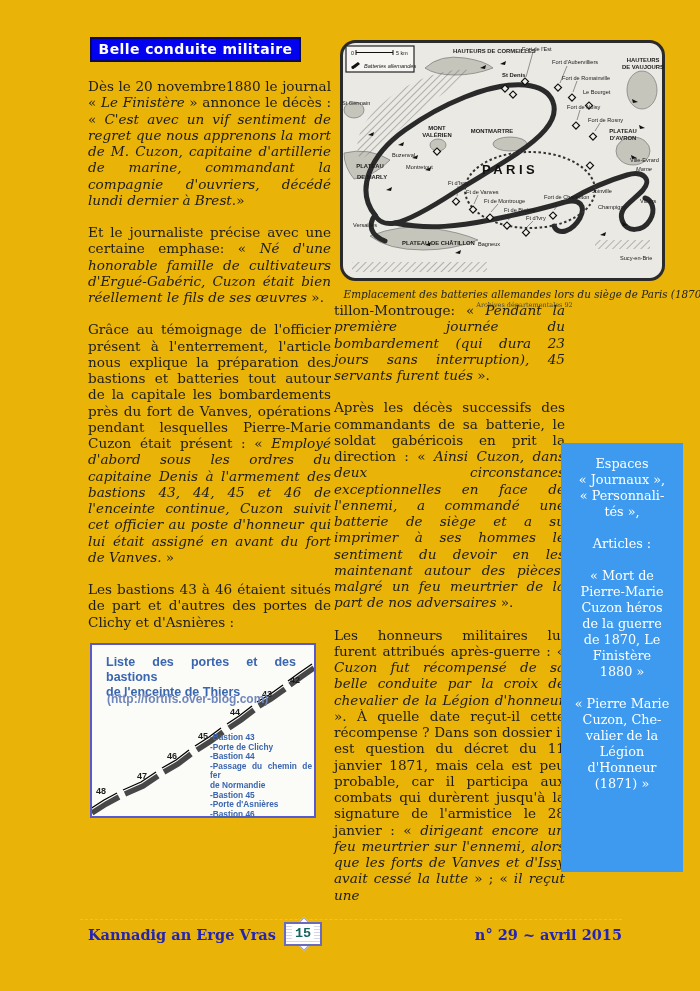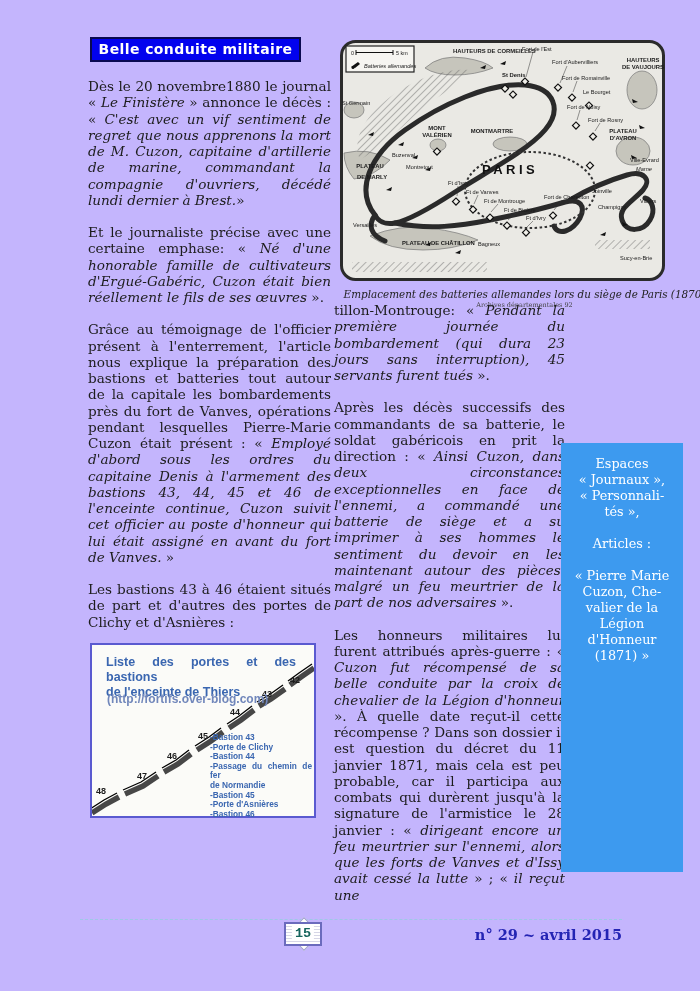--- a/index.html
+++ b/index.html
@@ -1,16 +1,16 @@
 <!DOCTYPE html>
 <html lang="fr"><head>
 <meta charset="utf-8">
 <style>
   html,body { margin:0; padding:0; background:#ffffff; }
-  .page { position:relative; width:700px; height:991px; background:#c4b5fd;
+  .page { position:relative; width:700px; height:991px; background:#eab308;
           font-family:"DejaVu Serif", serif; color:#1d1d1d; overflow:hidden; }
 
   
   .banner { position:absolute; left:90px; top:37px; width:207px; height:21px;
             background:#0202ee; border:2px solid #0a0a50; color:#ffffff;
             font-family:"DejaVu Sans", sans-serif; font-weight:bold; font-size:14px;
             text-align:center; line-height:21px; letter-spacing:.4px; }
 
   
   .col { position:absolute; text-align:justify; font-size:13.6px; line-height:16.25px; }
@@ -274,29 +274,37 @@
     <p><span>Après les décès successifs des commandants de sa batterie, le soldat gabéricois en prit la direction : « </span><span class="it">Ainsi Cuzon, dans deux circonstances exceptionnelles en face de l'ennemi, a commandé une batterie de siège et a su imprimer à ses hommes le sentiment du devoir en les maintenant autour des pièces, malgré un feu meurtrier de la part de nos adversaires</span><span> ».</span></p>
     <p><span>Les honneurs militaires lui furent attribués après-guerre : « </span><span class="it">Cuzon fut récompensé de sa belle conduite par la croix de chevalier de la Légion d'honneur</span><span> ». À quelle date reçut-il cette récompense ? Dans son dossier il est question du décret du 11 janvier 1871, mais cela est peu probable, car il participa aux combats qui durèrent jusqu'à la signature de l'armistice le 28 janvier : « </span><span class="it">dirigeant encore un feu meurtrier sur l'ennemi, alors que les forts de Vanves et d'Issy avait cessé la lutte</span><span> » ; « </span><span class="it">il reçut une</span></p>
   </div>
 
   <div class="sidebar">
     <div class="sp">Espaces
 « Journaux »,
 « Personnali-
 tés »,</div>
     <div class="sp">Articles :</div>
+    <div class="sp">« Mort de
+Pierre-Marie
+Cuzon héros
+de la guerre
+de 1870, Le
+Finistère
+1880 »</div>
     <div class="sp">« Pierre Marie
 Cuzon, Che-
 valier de la
 Légion
 d'Honneur
 (1871) »</div>
   </div>
 
   <div class="footer-line"></div>
+  <div class="footer-journal">Kannadig an Erge Vras</div>
   <div class="badge">
     <div class="badge-diamond"></div>
     <div class="badge-rect"></div>
     <div class="badge-num">15</div>
   </div>
   <div class="footer-issue">n° 29 ~ avril 2015</div>
 
 </div>
 
 </body></html>

